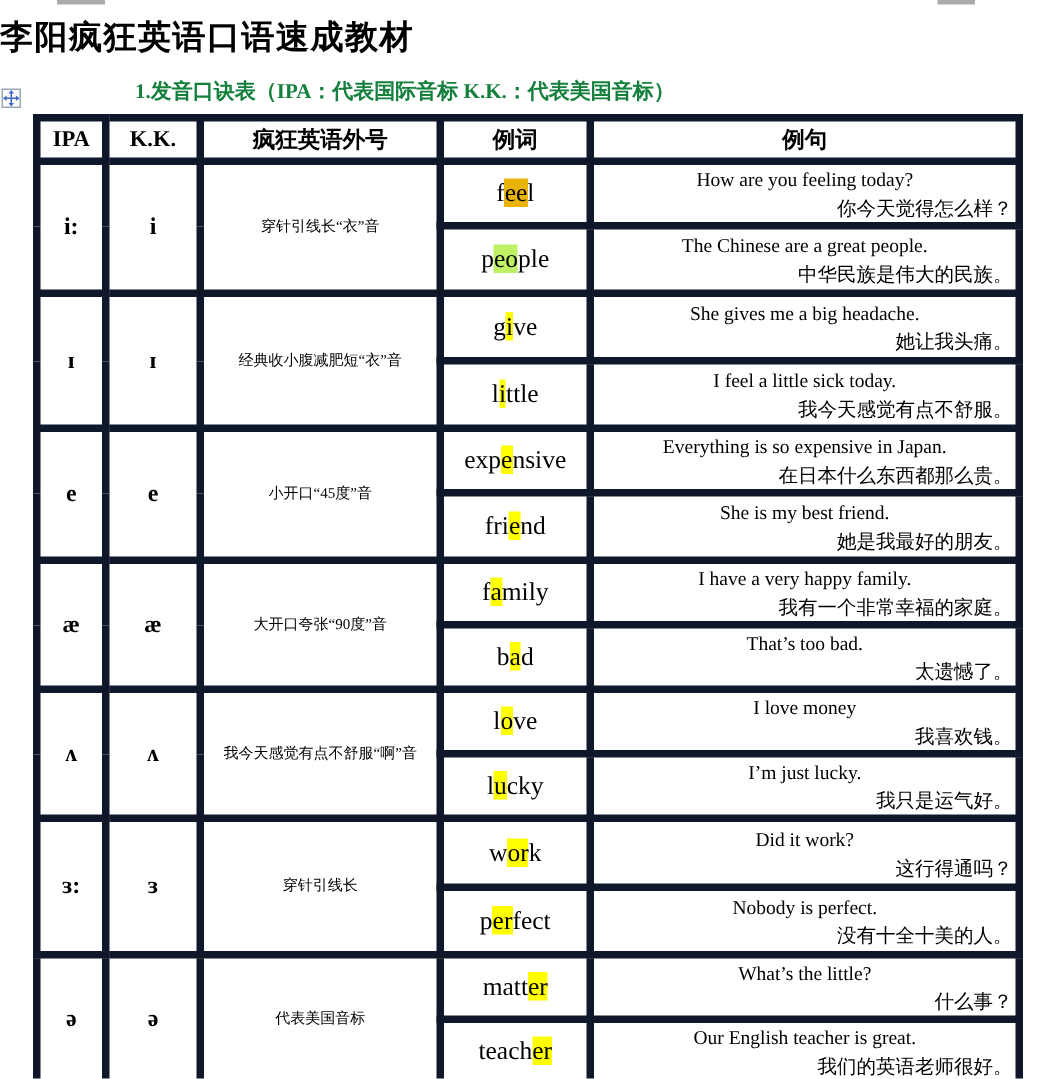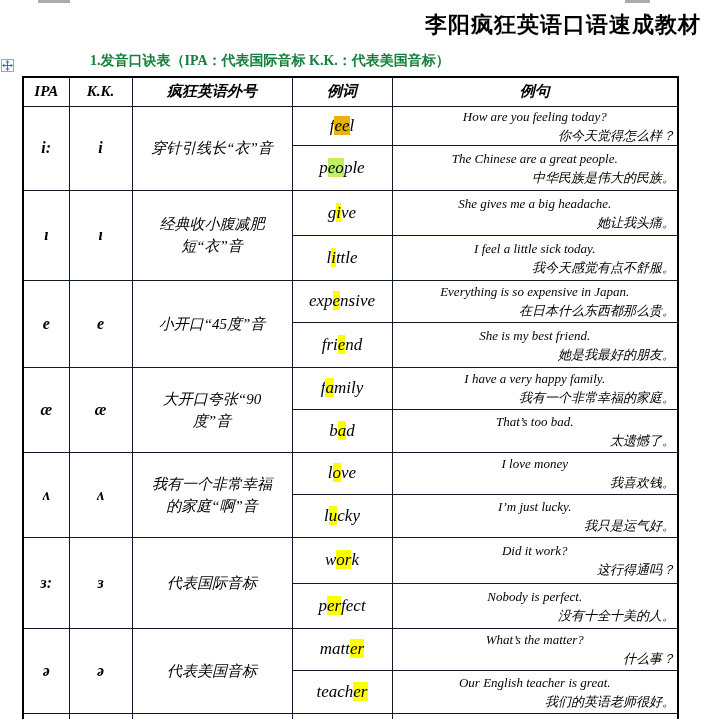--- a/index.html
+++ b/index.html
@@ -12,21 +12,21 @@
   }
   .top-bar {
     position: absolute; top: 0; height: 3px;
     background: #ababab;
   }
   .top-bar.left  { left: 38px;  width: 32px; }
   .top-bar.right { left: 625px; width: 25px; }
 
   .doc-title {
     position: absolute; top: 10px; left: 0; width: 100%;
-    text-align: right;
+    text-align: left;
     font-size: 22px; font-weight: bold; color: #000;
     letter-spacing: 1px;
   }
   .doc-subtitle {
     position: absolute; top: 52px; left: 90px;
     font-size: 14px; font-weight: bold; color: #15803d;
   }
   .move-handle {
     position: absolute; left: 1px; top: 59px;
     width: 13px; height: 13px;
@@ -37,29 +37,28 @@
   .move-handle svg { display: block; }
 
   table.phonics {
     position: absolute; left: 22px; top: 76px;
     width: 655px;
     border-collapse: collapse;
     table-layout: fixed;
     border: 2px solid #000;
   }
   table.phonics td, table.phonics th {
-    border: 1px solid #0f172a;
+    border: 5px solid #0f172a;
     text-align: center; vertical-align: middle;
     color: #000;
     overflow: hidden;
-    font-style: italic;
   }
   th.hdr { font-size: 15px; font-weight: bold; height: 29px; }
   td.sym { font-size: 16px; font-weight: bold; }
-  td.nick { font-size: 15px; padding: 0 13px; line-height: 22px; }
+  td.nick { font-size: 10px; padding: 0 13px; line-height: 22px; }
   td.word { font-size: 17px; }
   td.sent { font-size: 13px; line-height: 19px; padding: 0 2px; }
   td.sent .en { font-size: 13px; }
   td.sent .zh { font-size: 13px; text-align: right; }
   .hl { background: #ffff00; }
   td.partial-sent { vertical-align: top; padding-top: 4px; }
 </style>
 </head>
 <body>
 
@@ -168,60 +167,60 @@
     <td class="word"><span>b</span><span class="hl" style="background: rgb(255, 255, 0);">a</span><span>d</span></td>
     <td class="sent">
       <div class="en">That’s too bad.</div>
       <div class="zh">太遗憾了。</div>
     </td>
   </tr>
 
   <tr style="height:42px">
     <td class="sym" rowspan="2">ʌ</td>
     <td class="sym" rowspan="2">ʌ</td>
-    <td class="nick" rowspan="2">我有一个非常幸福的家庭“啊”音</td>
+    <td class="nick" rowspan="2">我今天感觉有点不舒服“啊”音</td>
     <td class="word"><span>l</span><span class="hl" style="background: rgb(255, 255, 0);">o</span><span>ve</span></td>
     <td class="sent">
       <div class="en">I love money</div>
       <div class="zh">我喜欢钱。</div>
     </td>
   </tr>
   <tr style="height:43px">
     <td class="word"><span>l</span><span class="hl" style="background: rgb(255, 255, 0);">u</span><span>cky</span></td>
     <td class="sent">
       <div class="en">I’m just lucky.</div>
       <div class="zh">我只是运气好。</div>
     </td>
   </tr>
 
   <tr style="height:46px">
     <td class="sym" rowspan="2">ɜ:</td>
     <td class="sym" rowspan="2">ɜ</td>
-    <td class="nick" rowspan="2">代表国际音标</td>
+    <td class="nick" rowspan="2">穿针引线长</td>
     <td class="word"><span>w</span><span class="hl" style="background: rgb(255, 255, 0);">or</span><span>k</span></td>
     <td class="sent">
       <div class="en">Did it work?</div>
       <div class="zh">这行得通吗？</div>
     </td>
   </tr>
   <tr style="height:45px">
     <td class="word"><span>p</span><span class="hl" style="background: rgb(255, 255, 0);">er</span><span>fect</span></td>
     <td class="sent">
       <div class="en">Nobody is perfect.</div>
       <div class="zh">没有十全十美的人。</div>
     </td>
   </tr>
 
   <tr style="height:42px">
     <td class="sym" rowspan="2">ə</td>
     <td class="sym" rowspan="2">ə</td>
     <td class="nick" rowspan="2">代表美国音标</td>
     <td class="word"><span>matt</span><span class="hl" style="background: rgb(255, 255, 0);">er</span><span></span></td>
     <td class="sent">
-      <div class="en">What’s the matter?</div>
+      <div class="en">What’s the little?</div>
       <div class="zh">什么事？</div>
     </td>
   </tr>
   <tr style="height:43px">
     <td class="word"><span>teach</span><span class="hl" style="background: rgb(255, 255, 0);">er</span><span></span></td>
     <td class="sent">
       <div class="en">Our English teacher is great.</div>
       <div class="zh">我们的英语老师很好。</div>
     </td>
   </tr>

